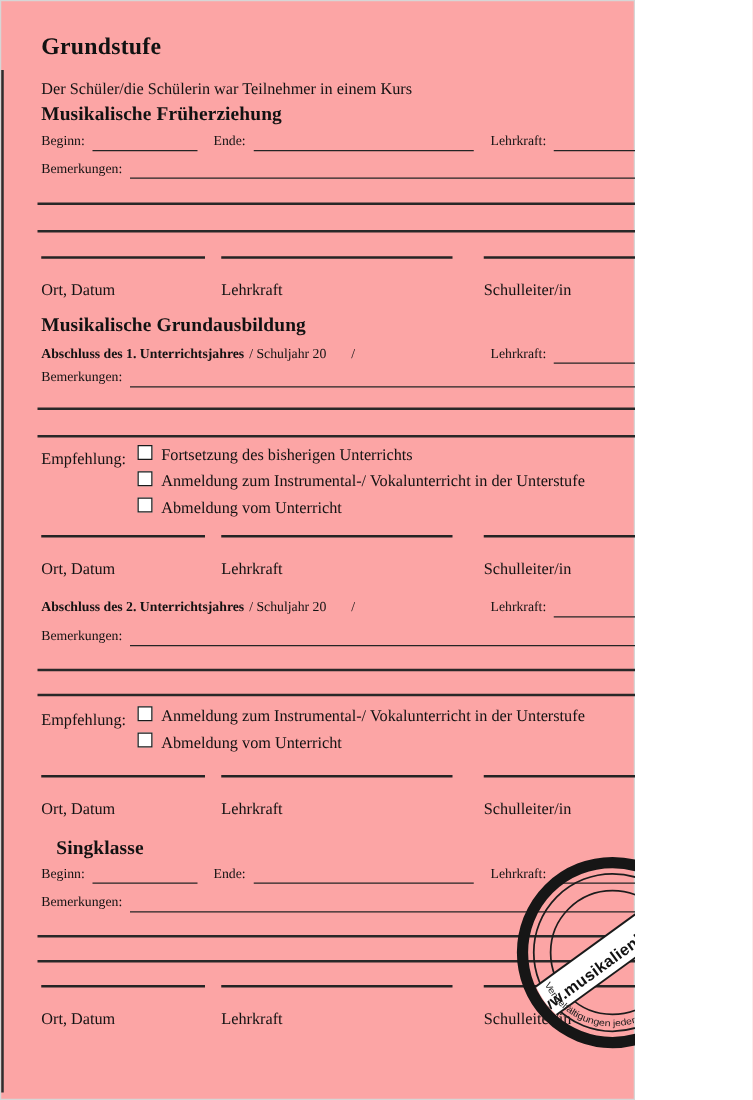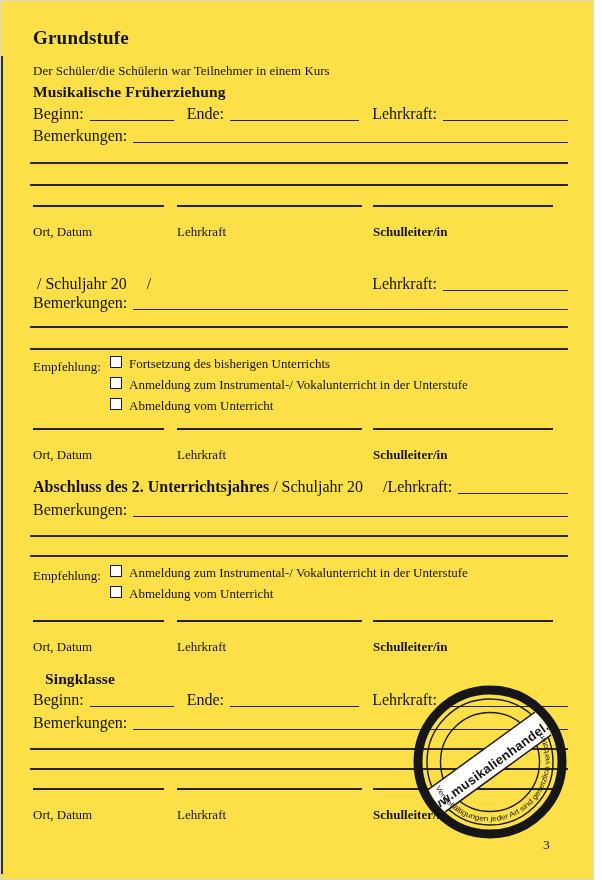--- a/index.html
+++ b/index.html
@@ -1,38 +1,38 @@
 <!DOCTYPE html>
 <html><head>
 <meta charset="utf-8">
 <style>
   html,body { margin:0; padding:0; background:#ffffff; }
   .page {
-    position:relative; width:594px; height:880px; background:#fde047;
+    position:relative; width:508px; height:880px; background:#fca5a5;
     font-family:"Liberation Serif","DejaVu Serif",serif; color:#121212;
     overflow:hidden; box-shadow: inset 0 0 0 1px #d6d6d6;
   }
   .abs { position:absolute; }
   .scan-edge { position:absolute; left:1px; top:56px; width:2px; height:818px; background:#2e2e2e; }
 
   .title { font-size:19px; font-weight:bold; letter-spacing:0.2px; }
   .intro { font-size:13px; }
   .h2 { font-size:15.5px; font-weight:bold; letter-spacing:0.1px; }
 
-  .frow { display:flex; align-items:flex-end; height:16px; font-size:16px; left:33px; width:535px; }
+  .frow { display:flex; align-items:flex-end; height:16px; font-size:11px; left:33px; width:535px; }
   .frow span { white-space:nowrap; line-height:15px; }
   .wl { border-bottom:1.5px solid #242424; height:2px; }
   .b { font-weight:bold; }
 
   .rule { left:30px; width:538px; height:1.5px; background:#282828; }
 
   .sig-row { left:33px; width:535px; display:flex; font-size:13px; }
   .sig-col1 { width:131px; }
   .sig-col2 { width:185px; margin-left:13px; }
-  .sig-col3 { width:180px; margin-left:11px;font-weight:bold; }
+  .sig-col3 { width:180px; margin-left:25px; }
   .sig-line { height:1.5px; background:#242424; }
   .sig-label { padding-top:17px; line-height:15px; }
 
   .emp { left:33px; width:535px; display:flex; font-size:13px; }
   .emp-label { width:77px; line-height:21px; }
   .opt-row { display:flex; height:21px; }
   .cb { width:10px; height:10px; border:1.7px solid #1a1a1a; margin-right:7px; flex:0 0 auto; background:#fff; }
   .page-num { font-size:13.5px; }
 </style>
 </head>
@@ -71,22 +71,24 @@
     <div class="sig-col2">
       <div class="sig-line"></div>
       <div class="sig-label">Lehrkraft</div>
     </div>
     <div class="sig-col3">
       <div class="sig-line"></div>
       <div class="sig-label">Schulleiter/in</div>
     </div>
   </div>
 
+  <div class="abs h2" style="left:33px; top:252px;">Musikalische Grundausbildung</div>
 
   <div class="abs frow" style="top:275px;">
+    <span class="b">Abschluss des 1. Unterrichtsjahres</span>
     <span style="margin-left:4px;">/ Schuljahr 20</span>
     <span style="margin-left:20px;">/</span>
     <span style="margin-left:auto;">Lehrkraft:</span>
     <div class="wl" style="width:125px; margin-left:6px;"></div>
   </div>
 
   <div class="abs frow" style="top:294px;">
     <span>Bemerkungen:</span>
     <div class="wl" style="flex:1; margin-left:6px;"></div>
   </div>

